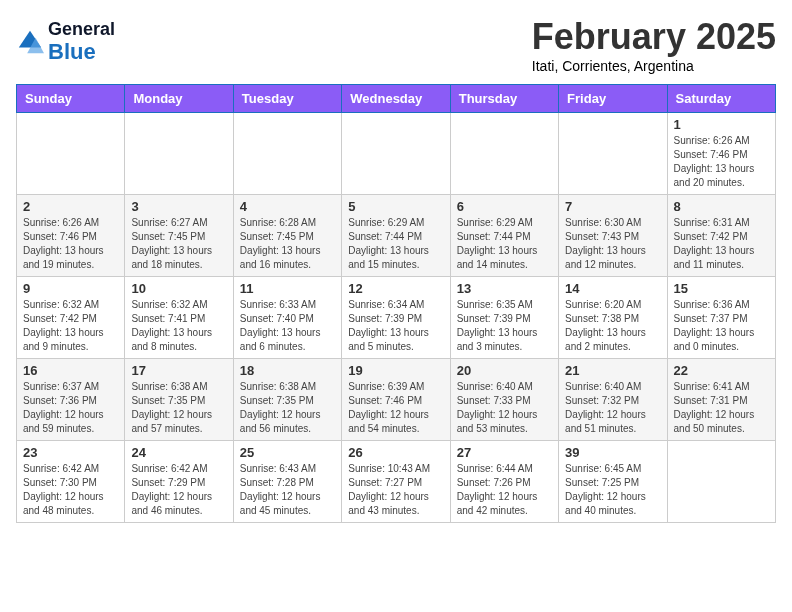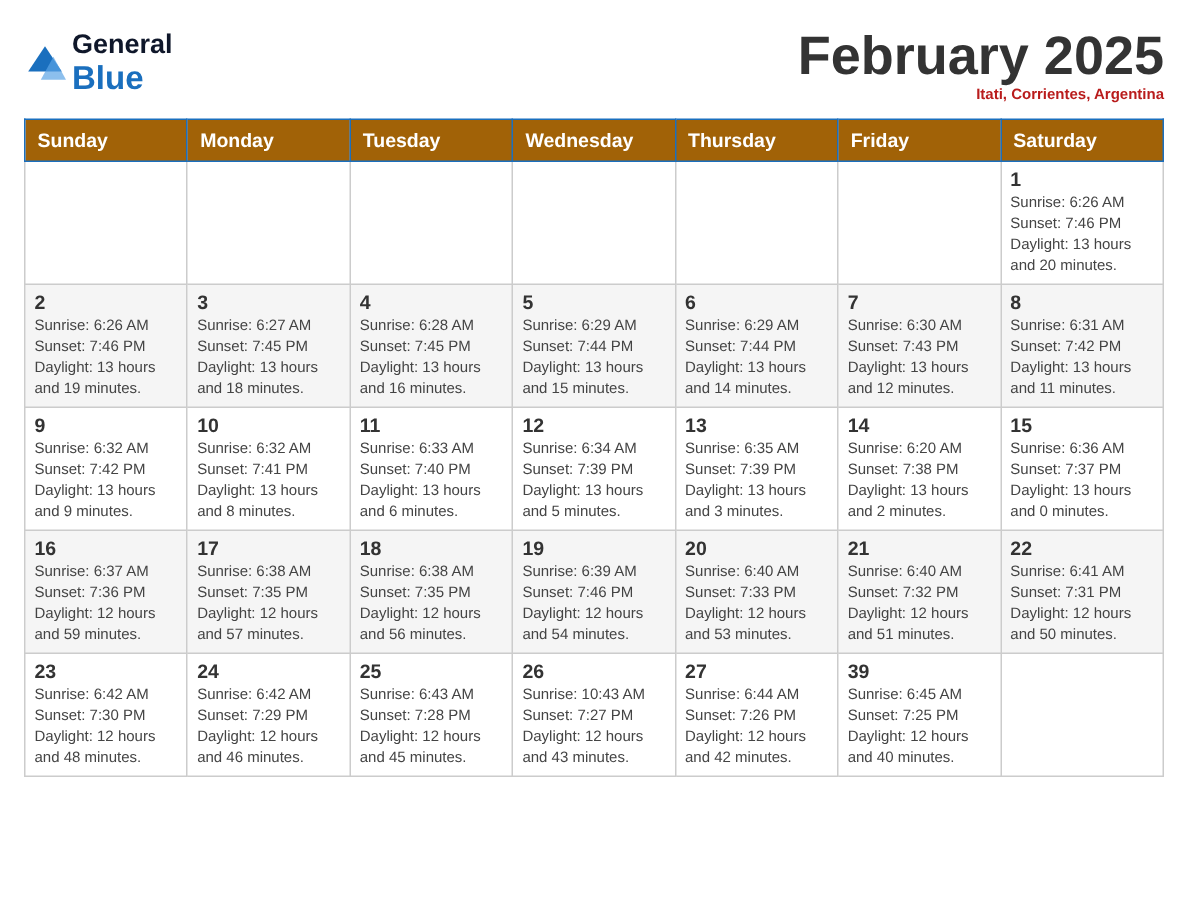--- a/index.html
+++ b/index.html
@@ -35,39 +35,38 @@
       font-size: 22px;
       font-weight: bold;
       color: #1a6fbe;
     }
     .logo-icon {
       width: 28px;
       height: 28px;
       margin-right: 4px;
     }
     .title-area {
-      text-align: right;
+      text-align: left;
     }
     .month-title {
       font-size: 36px;
       font-weight: bold;
       color: #333;
     }
     .subtitle {
-      font-size: 10px;
-      color: #b91c1c;
-      font-weight: bold;
+      font-size: 14px;
+      color: #000000;
     }
     .calendar {
       width: 100%;
       border-collapse: collapse;
       border: 1px solid #ccc;
     }
     .calendar th {
-      background: #a16207;
+      background: #8b5cf6;
       color: #fff;
       text-align: left;
       padding: 6px 8px;
       font-size: 13px;
       border: 1px solid #1a6fbe;
     }
     .calendar td {
       vertical-align: top;
       border: 1px solid #ccc;
       padding: 4px 6px;

